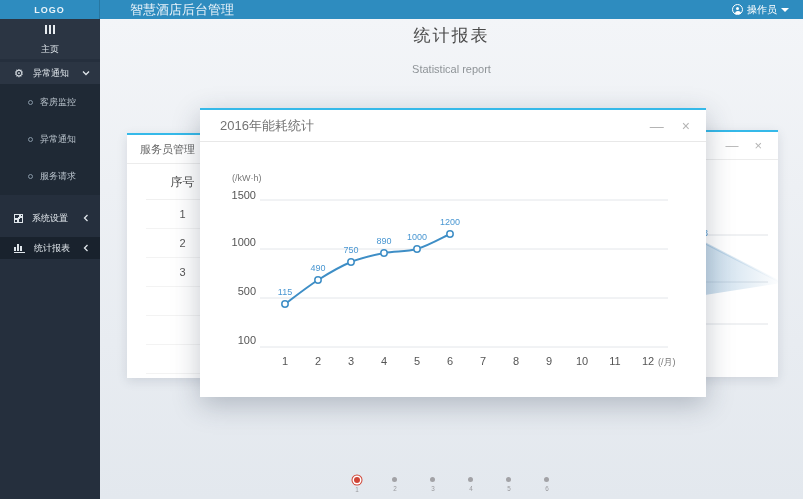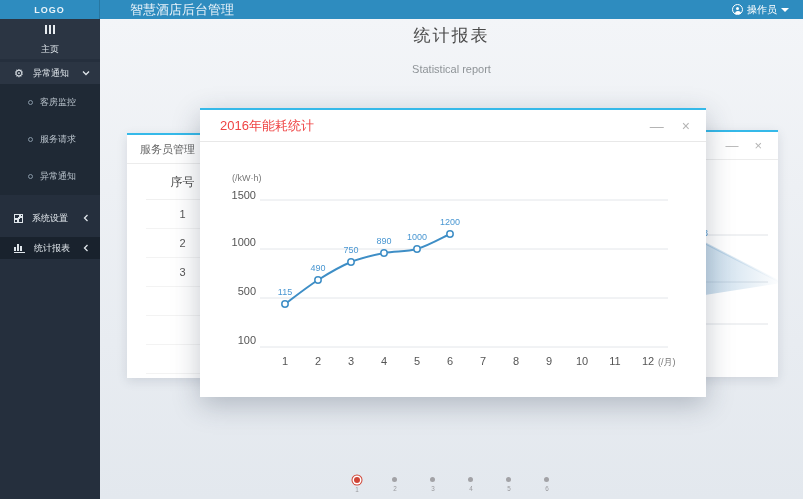--- a/index.html
+++ b/index.html
@@ -66,21 +66,21 @@
 
   
   .right-card { left:460px; top:111px; width:218px; height:247px; z-index:1; }
   .right-head { height:28px; border-bottom:1px solid #ececec; display:flex; align-items:center; justify-content:flex-end; padding-right:16px; gap:16px; }
   .win-btn { color:#b4b4b4; font-size:13px; line-height:1; cursor:pointer; }
   .right-chart { position:absolute; left:0; top:30px; }
 
   
   .modal { left:100px; top:89px; width:506px; height:289px; z-index:3; box-shadow:0 8px 26px rgba(40,55,75,.28); }
   .modal-head { height:32px; display:flex; align-items:center; padding:0 16px 0 20px; border-bottom:1px solid #e8e8e8; }
-  .modal-title { font-size:13px; color:#ef4444; }
+  .modal-title { font-size:13px; color:#737373; }
   .modal-btns { margin-left:auto; display:flex; gap:18px; align-items:center; }
   .modal-btns .win-btn { font-size:14px; }
   .modal-chart { position:absolute; left:0; top:34px; }
 
   svg text { font-family:"Liberation Sans", sans-serif; }
   .tick-t { font-size:11px; fill:#555; }
   .ylab-t { font-size:9px; fill:#777; }
   .xlab-t { font-size:11px; fill:#555; }
   .unit-t { font-size:9px; fill:#777; }
   .plab-t { font-size:9px; fill:#4a97d2; }
@@ -130,25 +130,25 @@
           </svg>
       </span>
     </div>
     <div class="submenu">
       <div class="sub-item">
         <span class="dot-ring"></span>
         <span>客房监控</span>
       </div>
       <div class="sub-item">
         <span class="dot-ring"></span>
-        <span>服务请求</span>
+        <span>异常通知</span>
       </div>
       <div class="sub-item">
         <span class="dot-ring"></span>
-        <span>异常通知</span>
+        <span>服务请求</span>
       </div>
     </div>
 
     <div class="srow menu-row flat">
       <span class="grid-ic">
           <span class="q2"></span>
           <span class="q3"></span>
         </span>
       <span class="mlabel">系统设置</span>
       <span class="chev">

